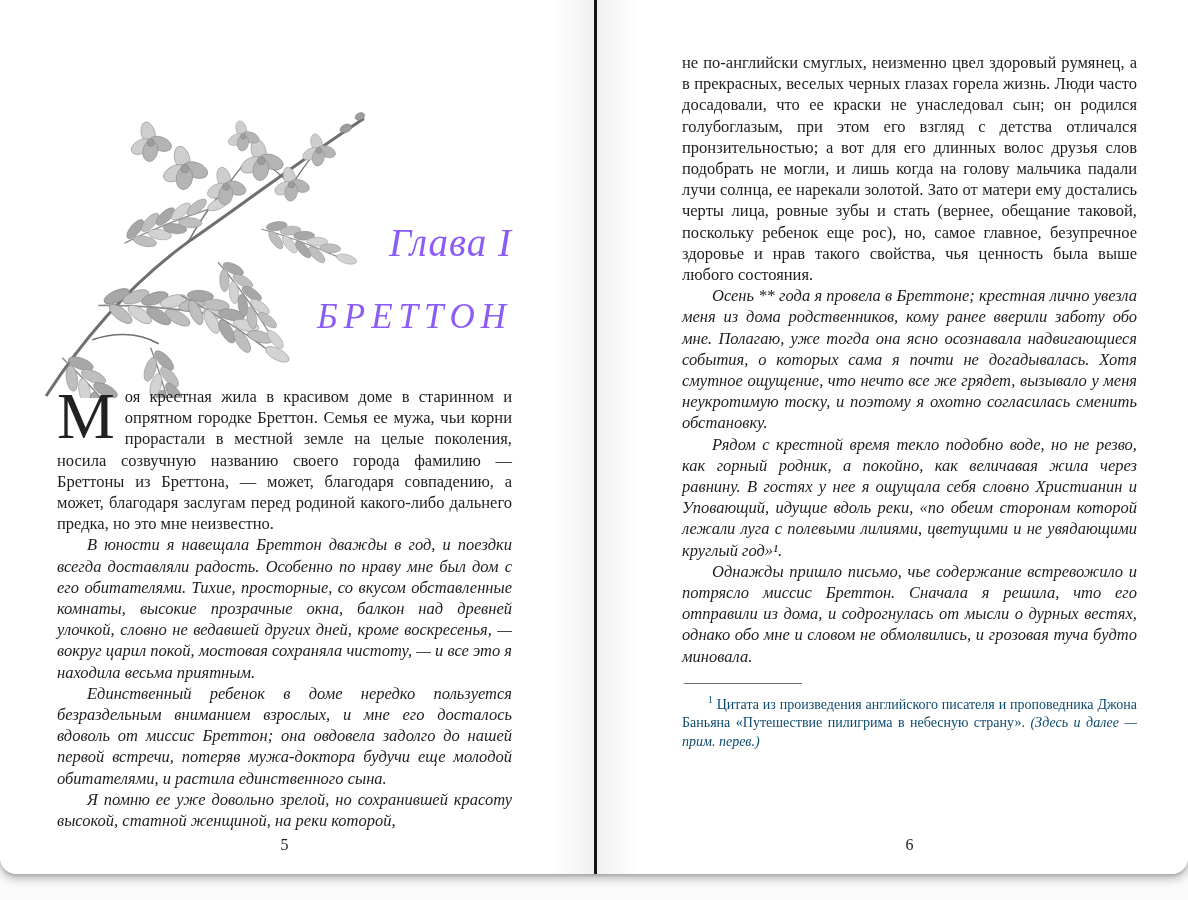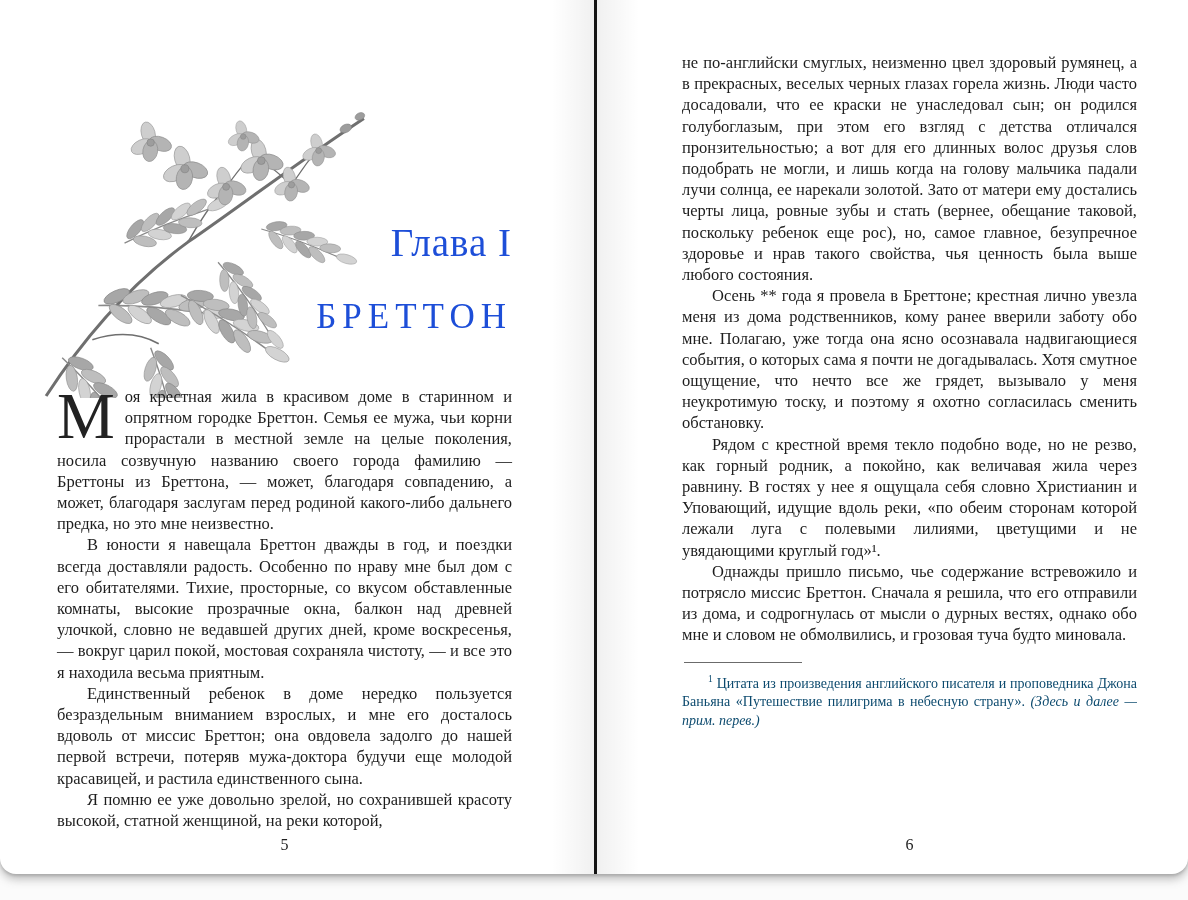--- a/index.html
+++ b/index.html
@@ -39,37 +39,37 @@
   .stem   { stroke: #6f6f6f; fill: none; }
   .l1 { fill: #a7a7a7; stroke: #848484; stroke-width: 0.6; }
   .l2 { fill: #bebebe; stroke: #8d8d8d; stroke-width: 0.6; }
   .l3 { fill: #d3d3d3; stroke: #979797; stroke-width: 0.6; }
   .pt1 { fill: #b4b4b4; stroke: #8d8d8d; stroke-width: 0.6; }
   .pt2 { fill: #cecece; stroke: #9a9a9a; stroke-width: 0.6; }
   .bud { fill: #9d9d9d; stroke: #7e7e7e; stroke-width: 0.5; }
 
   .chapter-block {
     position: absolute; left: 57px; top: 220px; width: 455px;
-    text-align: right; color: #1d4ed8;
+    text-align: right; color: #8b5cf6; font-style: italic;
   }
   .chapter-label { font-size: 39px; letter-spacing: 1px; }
   .chapter-title { font-size: 35px; letter-spacing: 6px; margin-top: 32px; }
 
   .text-col { position: absolute; width: 455px; }
   .text-col-left  { left: 57px; top: 386px; }
   .text-col-right { left: 85px; top: 52px; }
 
   p.body-p {
     margin: 0;
     text-align: justify;
     font-size: 16.5px;
     line-height: 21.2px;
     color: #1d1d1d;
   }
-  p.indent { text-indent: 30px; }
+  p.indent { text-indent: 30px; font-style: italic; }
   .dropcap {
     float: left;
     font-size: 65px;
     line-height: 55px;
     padding: 3px 10px 0 0;
     color: #222222;
   }
 
   .footnote { margin-top: 16px; }
   .footnote-rule {
@@ -155,21 +155,21 @@
     </svg>
 
     <div class="chapter-block">
       <div class="chapter-label">Глава I</div>
       <div class="chapter-title">БРЕТТОН</div>
     </div>
 
     <div class="text-col text-col-left">
       <p class="body-p"><span class="dropcap">М</span><span>оя крестная жила в красивом доме в старинном и опрятном городке Бреттон. Семья ее мужа, чьи корни прорастали в местной земле на целые поколения, носила созвучную названию своего города фамилию — Бреттоны из Бреттона, — может, благодаря совпадению, а может, благодаря заслугам перед родиной какого-либо дальнего предка, но это мне неизвестно.</span></p>
       <p class="body-p indent">В юности я навещала Бреттон дважды в год, и поездки всегда доставляли радость. Особенно по нраву мне был дом с его обитателями. Тихие, просторные, со вкусом обставленные комнаты, высокие прозрачные окна, балкон над древней улочкой, словно не ведавшей других дней, кроме воскресенья, — вокруг царил покой, мостовая сохраняла чистоту, — и все это я находила весьма приятным.</p>
-      <p class="body-p indent">Единственный ребенок в доме нередко пользуется безраздельным вниманием взрослых, и мне его досталось вдоволь от миссис Бреттон; она овдовела задолго до нашей первой встречи, потеряв мужа-доктора будучи еще молодой красавицей, и растила единственного сына.</p>
+      <p class="body-p indent">Единственный ребенок в доме нередко пользуется безраздельным вниманием взрослых, и мне его досталось вдоволь от миссис Бреттон; она овдовела задолго до нашей первой встречи, потеряв мужа-доктора будучи еще молодой обитателями, и растила единственного сына.</p>
       <p class="body-p indent">Я помню ее уже довольно зрелой, но сохранившей красоту высокой, статной женщиной, на реки которой,</p>
     </div>
 
     <div class="pagenum pagenum-left">5</div>
   </div>
 
   <div class="gutter-l"></div>
   <div class="gutter-r"></div>
   <div class="spine"></div>
 

